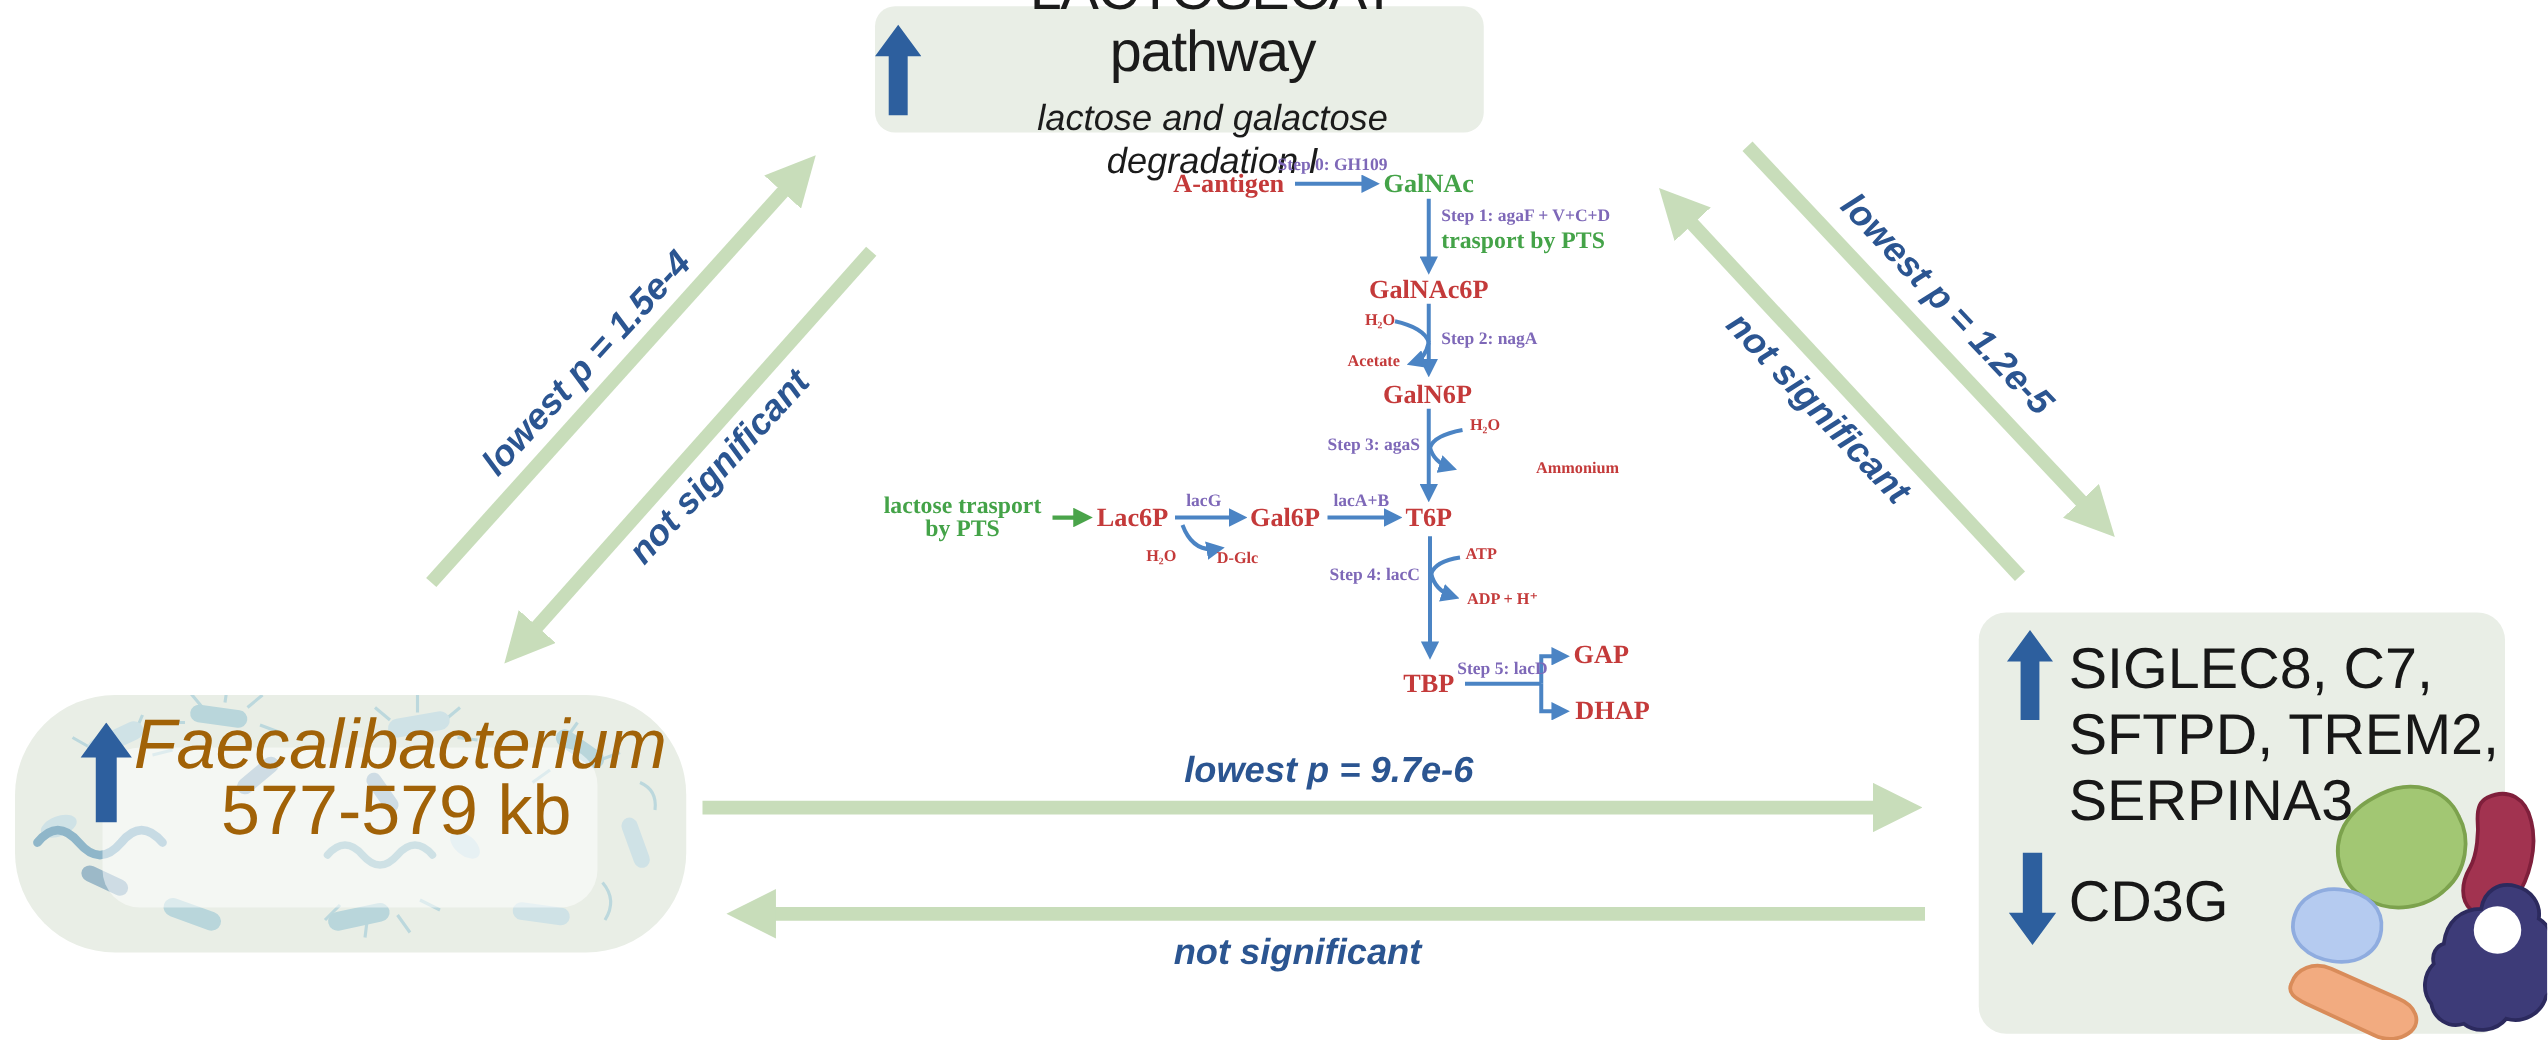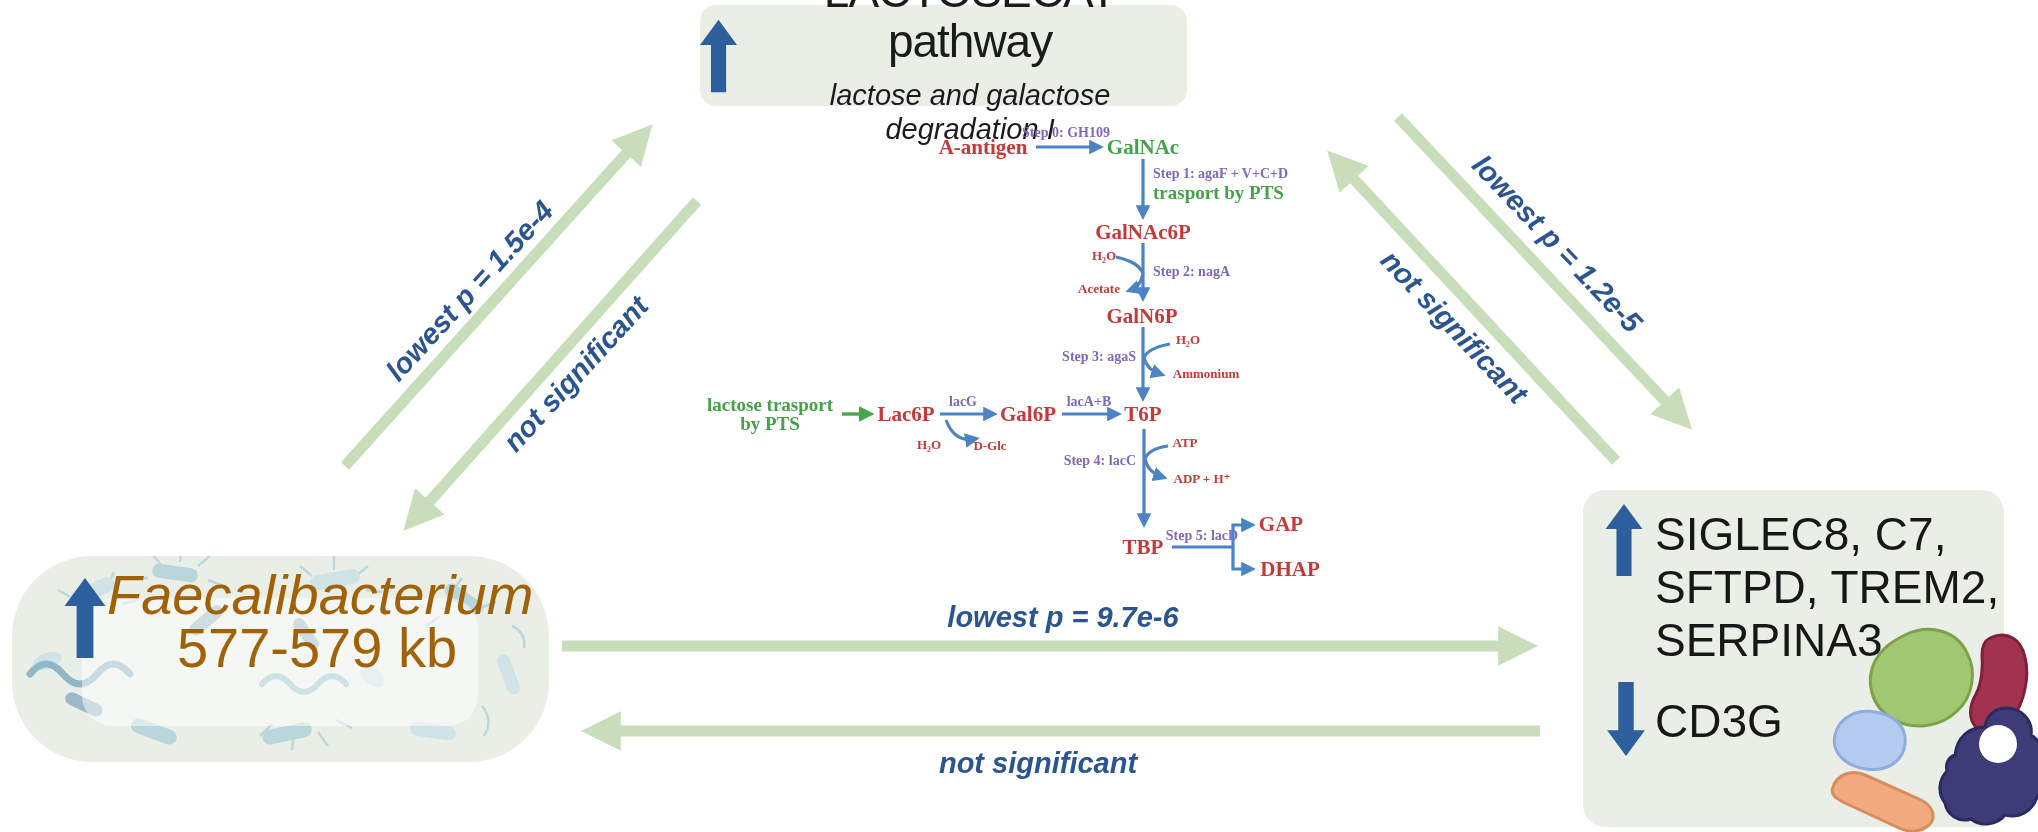--- a/index.html
+++ b/index.html
@@ -191,21 +191,21 @@
   <div class="pw grn" style="left:1143px;top:147px;font-size:21px;">GalNAc</div>
   <div class="pw step la" style="left:1153px;top:166px;">Step 1: agaF + V+C+D</div>
   <div class="pw grn la" style="left:1153px;top:182px;">trasport by PTS</div>
   <div class="pw met" style="left:1143px;top:232px;">GalNAc6P</div>
   <div class="pw cof" style="left:1104px;top:256px;">H₂O</div>
   <div class="pw step la" style="left:1153px;top:264px;">Step 2: nagA</div>
   <div class="pw cof" style="left:1099px;top:289px;">Acetate</div>
   <div class="pw met" style="left:1142px;top:316px;">GalN6P</div>
   <div class="pw cof" style="left:1188px;top:340px;">H₂O</div>
   <div class="pw step ra" style="left:1136px;top:357px;">Step 3: agaS</div>
-  <div class="pw cof" style="left:1206px;top:374px;text-align:right;">Ammonium</div>
+  <div class="pw cof" style="left:1262px;top:374px;text-align:right;">Ammonium</div>
 
   <div class="pw grn" style="left:770px;top:405px;">lactose trasport</div>
   <div class="pw grn" style="left:770px;top:424px;">by PTS</div>
   <div class="pw met" style="left:906px;top:414px;">Lac6P</div>
   <div class="pw step" style="left:963px;top:402px;">lacG</div>
   <div class="pw cof" style="left:929px;top:445px;">H₂O</div>
   <div class="pw cof" style="left:990px;top:446px;">D-Glc</div>
   <div class="pw met" style="left:1028px;top:414px;">Gal6P</div>
   <div class="pw step" style="left:1089px;top:402px;font-family:Liberation Serif, serif;">lacA+B</div>
   <div class="pw met" style="left:1143px;top:414px;text-align:center;">T6P</div>

